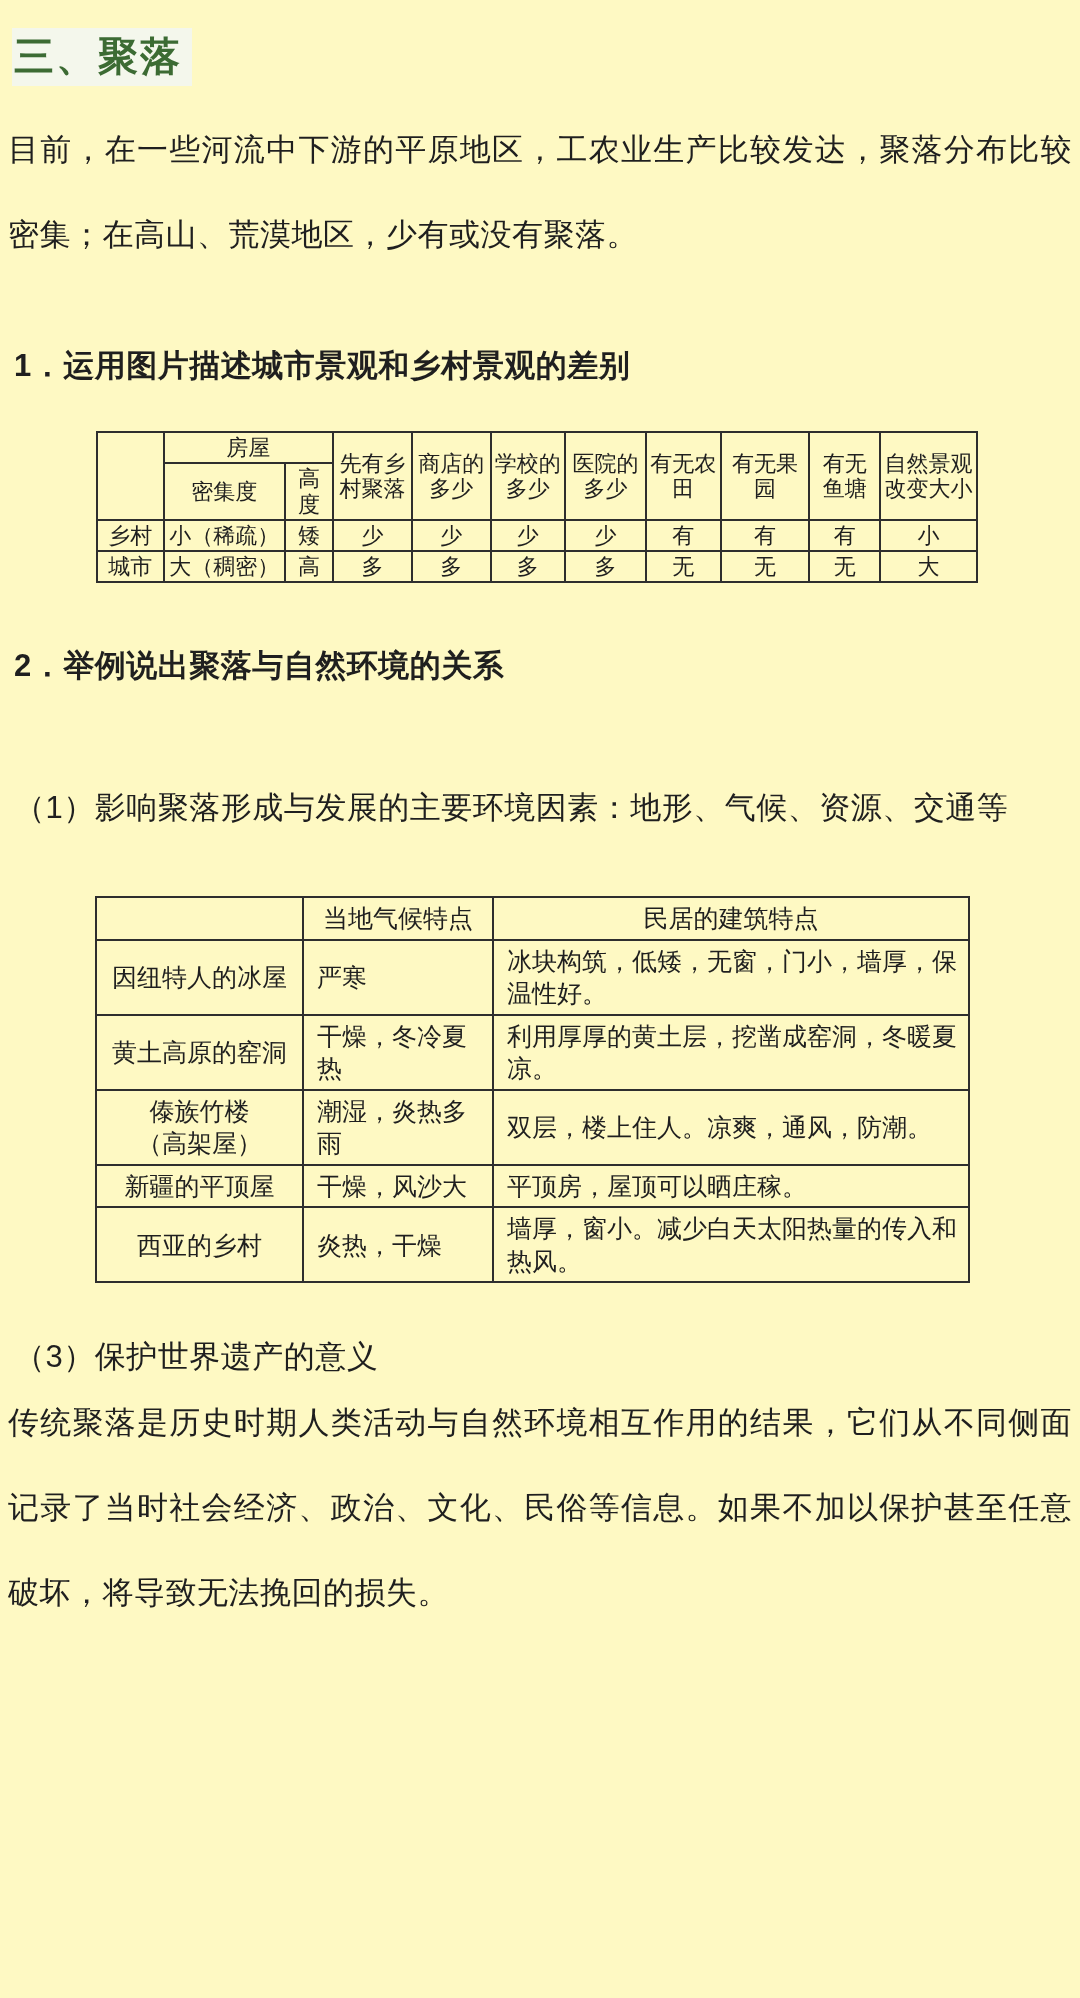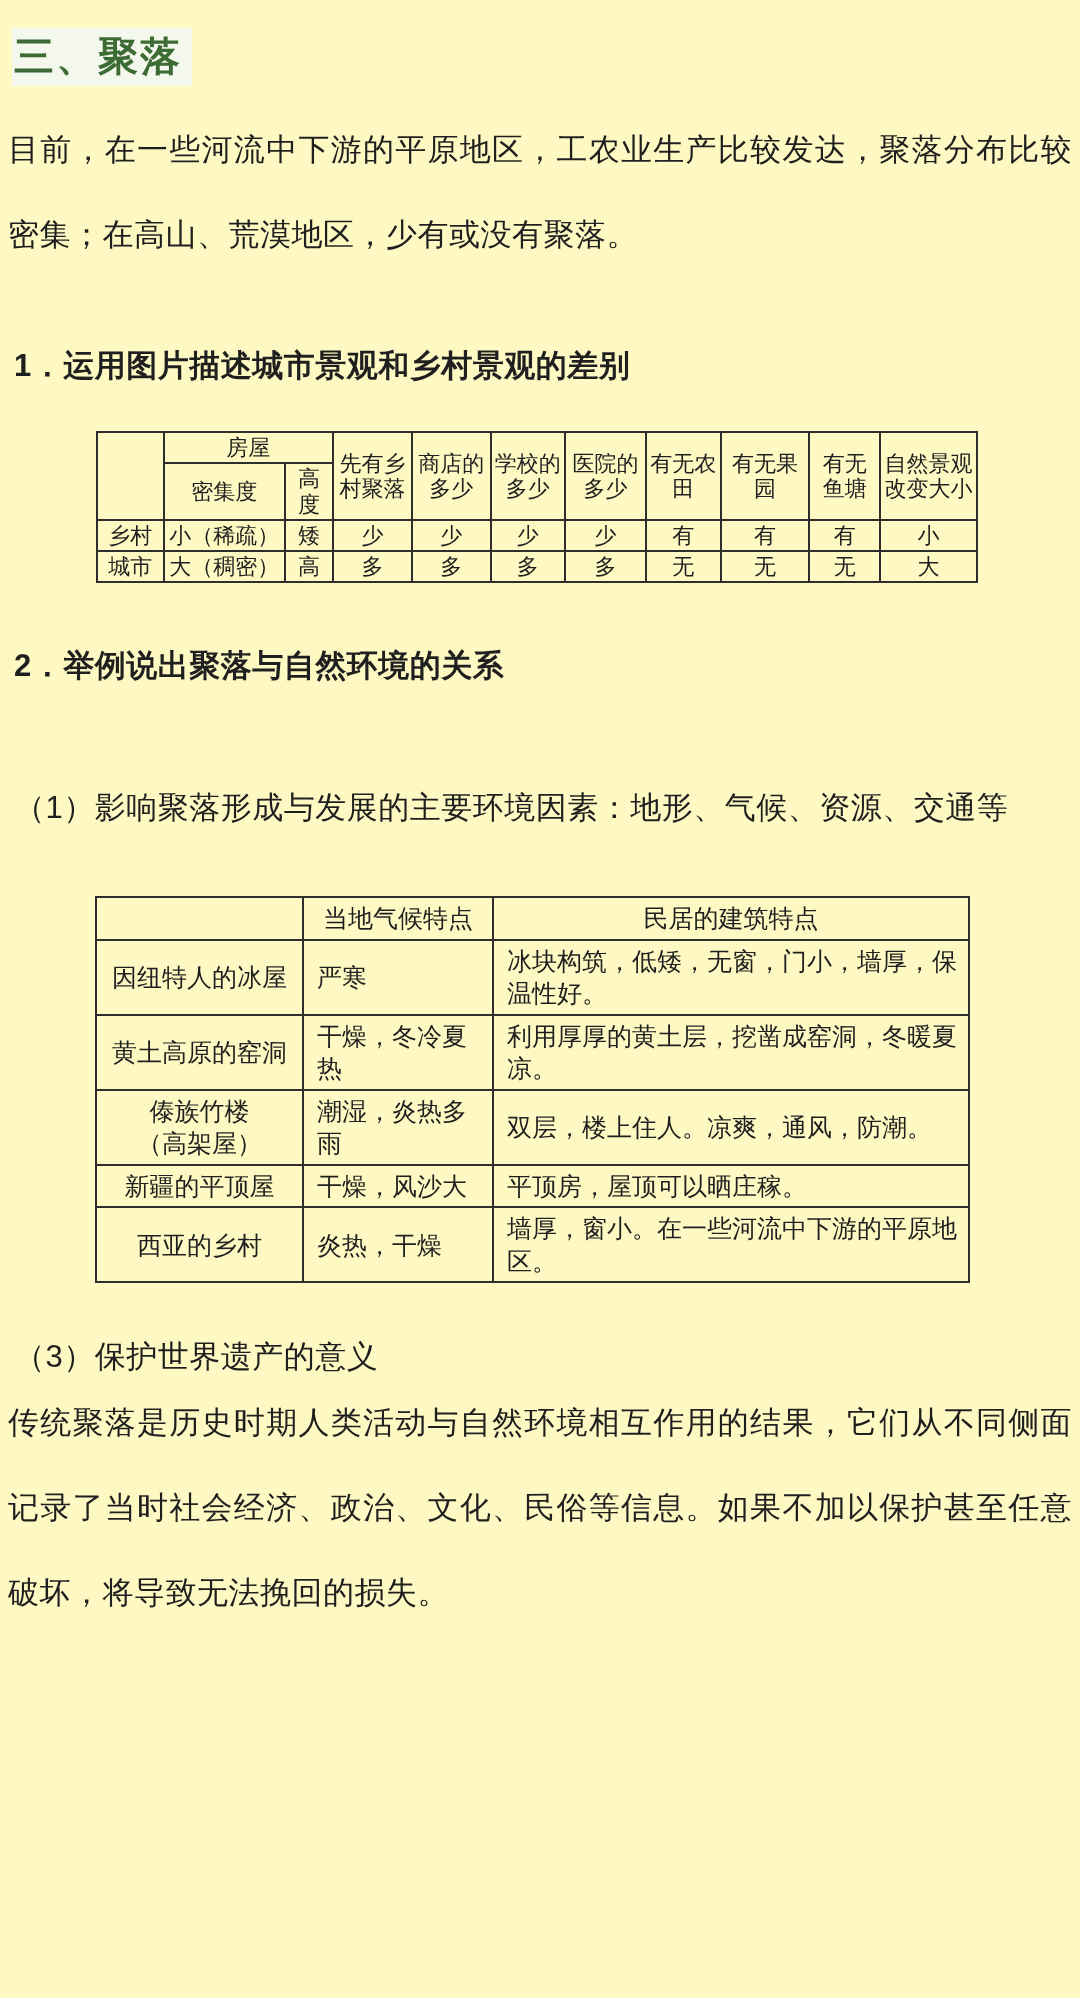--- a/index.html
+++ b/index.html
@@ -201,21 +201,21 @@
       <td class="c-feature">双层，楼上住人。凉爽，通风，防潮。</td>
     </tr>
     <tr class="r40">
       <td class="c-label">新疆的平顶屋</td>
       <td class="c-climate">干燥，风沙大</td>
       <td class="c-feature">平顶房，屋顶可以晒庄稼。</td>
     </tr>
     <tr class="r42">
       <td class="c-label">西亚的乡村</td>
       <td class="c-climate">炎热，干燥</td>
-      <td class="c-feature">墙厚，窗小。在一些河流中下游的平原地区。</td>
+      <td class="c-feature">墙厚，窗小。减少白天太阳热量的传入和热风。</td>
     </tr>
   </tbody>
     </table>
 
   <div class="sub-item item3">（3）保护世界遗产的意义</div>
 
   <p class="para closing">传统聚落是历史时期人类活动与自然环境相互作用的结果，它们从不同侧面记录了当时社会经济、政治、文化、民俗等信息。如果不加以保护甚至任意破坏，将导致无法挽回的损失。</p>
 
 </div>
 

